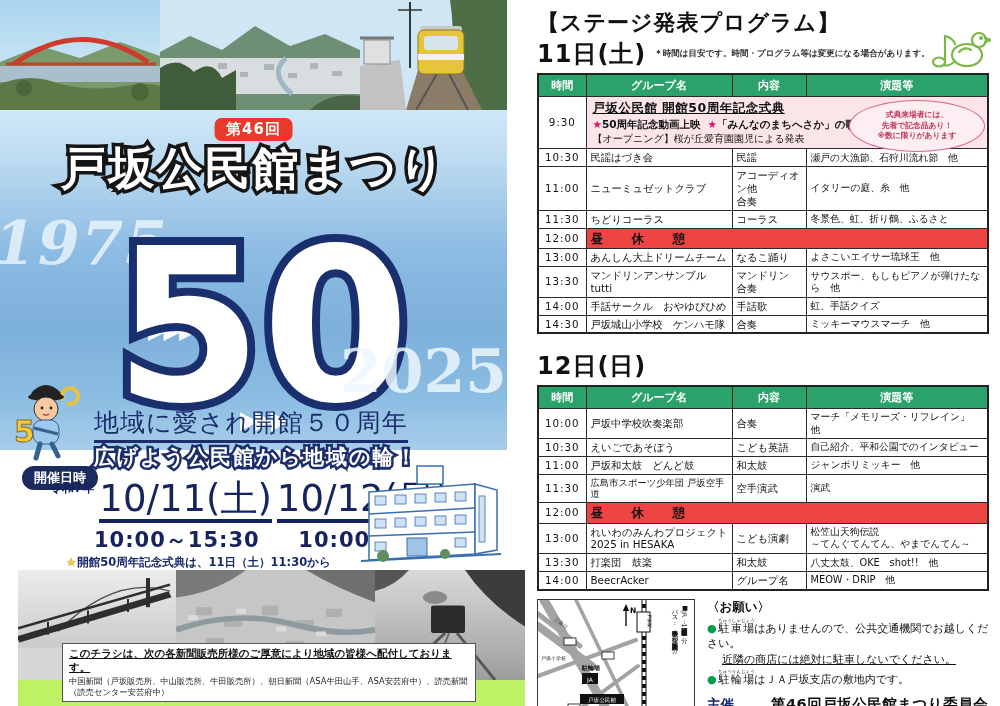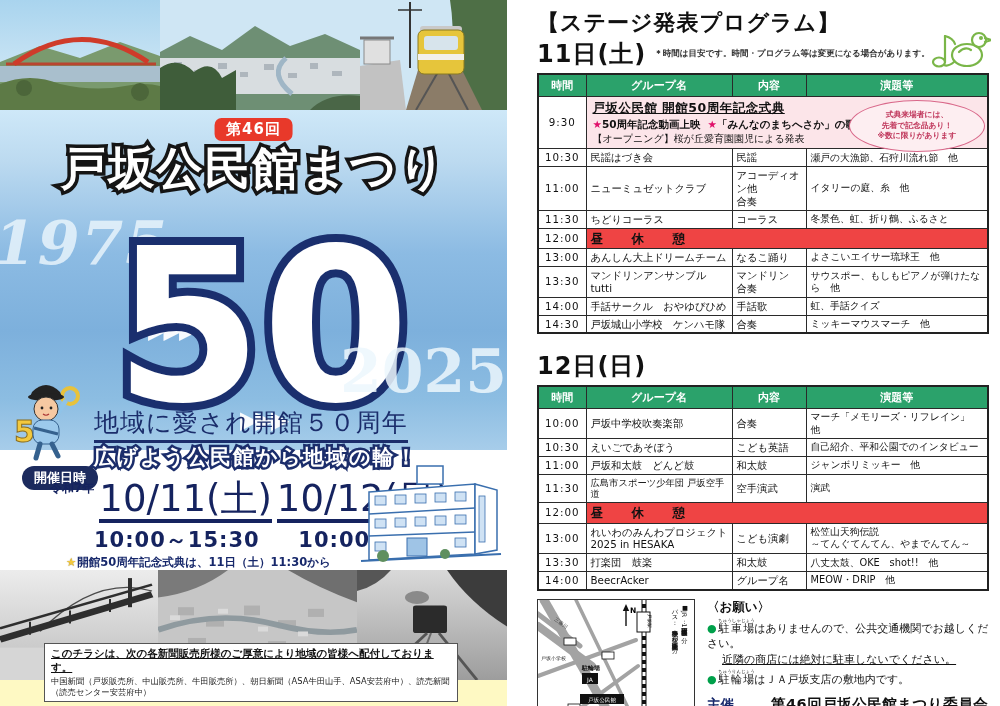--- a/index.html
+++ b/index.html
@@ -37,21 +37,21 @@
   .badge{position:absolute;top:356px;left:22px;background:#1c2b5e;color:#fff;font-size:13px;
          font-weight:700;padding:3px 12px;border-radius:13px}
   .dates{position:absolute;top:370px;left:50px;display:flex;align-items:flex-start;gap:5px;color:#15235f}
   .era{font-size:12px;font-weight:700;padding-bottom:7px}
   .d{font-size:37px;font-weight:400;line-height:1.05;border-bottom:4px solid #15235f}
   .times{position:absolute;top:416px;left:94px;font-size:21px;font-weight:800;color:#15235f;letter-spacing:1px}
   .pnotes{position:absolute;top:444px;left:66px;font-size:11.5px;font-weight:700;color:#17286b;line-height:1.45}
   .pnotes .st{color:#f3c93e;text-shadow:0 0 1px #7a6010;margin-right:1px}
   .building{position:absolute;top:352px;right:2px}
 
-  .photos-bottom{position:absolute;top:570px;left:0;width:507px;height:136px;display:flex;background:#fef9c3}
+  .photos-bottom{position:absolute;top:570px;left:18px;width:507px;height:136px;display:flex;background:#bef264}
   .flyer-note{position:absolute;left:44px;bottom:4px;width:400px;background:#fff;border:1px solid #555;
               padding:3px 6px;z-index:3}
   .fn-title{font-size:10.5px;font-weight:700;text-decoration:underline}
   .fn-body{font-size:8.3px;margin-top:1px;color:#222}
 
   
   .program{position:absolute;left:507px;top:0;width:493px;height:706px;box-sizing:border-box;
            padding:8px 10px 4px 30px;overflow:hidden}
   .prog-head{position:relative;width:450px;}
   .prog-title{font-size:22px;font-weight:800;letter-spacing:1px}

